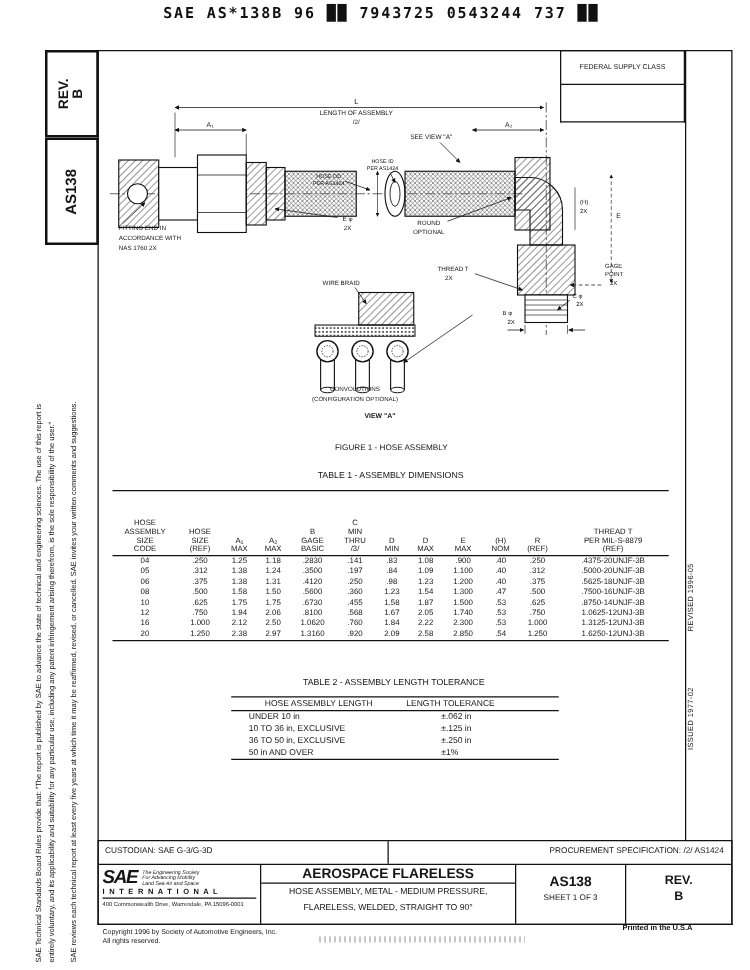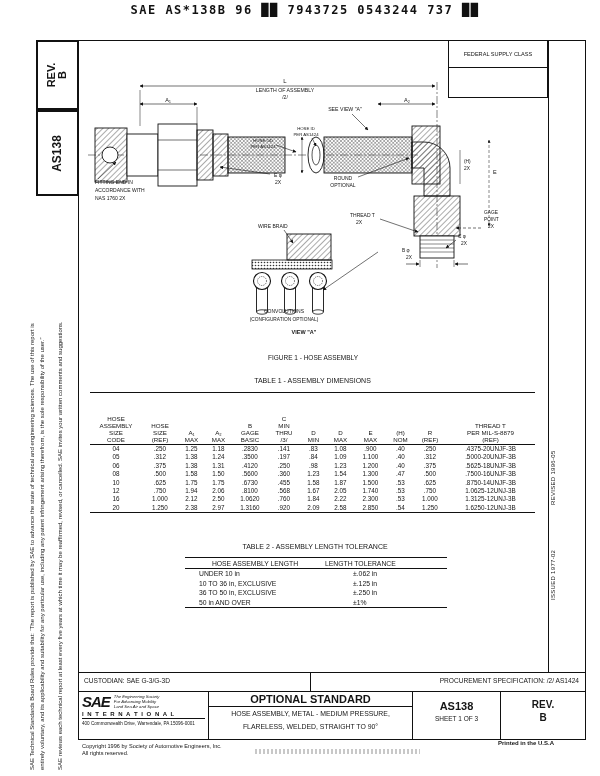--- a/index.html
+++ b/index.html
@@ -413,33 +413,33 @@
       </div>
   </div>
 
   <div class="cust">
     <div style="width:232px;border-right:1.2px solid #111;padding-left:5px">CUSTODIAN:  SAE G-3/G-3D</div>
     <div style="flex:1;text-align:right;padding-right:6px">PROCUREMENT SPECIFICATION:  /2/  AS1424</div>
   </div>
 
   <div class="tblock">
     <div class="tcell" style="width:130px;padding:2px 3px">
-      <div style="display:flex;align-items:flex-start">
+      <div style="display:flex;align-items:flex-end">
         <div style="font-weight:900;font-style:italic;font-size:15px;letter-spacing:-1px;line-height:16px">SAE</div>
         <div style="font-size:4.2px;line-height:4.8px;font-style:italic;padding-left:4px;padding-top:1px">
           <div>The Engineering Society</div>
           <div>For Advancing Mobility</div>
           <div>Land Sea Air and Space</div>
         </div>
       </div>
       <div style="font-size:6px;font-weight:bold;letter-spacing:1px;border-bottom:.8px solid #111;padding:1px 0">I N T E R N A T I O N A L</div>
       <div style="font-size:4.6px;padding-top:2px">400 Commonwealth Drive, Warrendale, PA 15096-0001</div>
     </div>
     <div class="tcell" style="width:204px;text-align:center">
-      <div style="font-size:11px;font-weight:bold;line-height:14px;border-bottom:1px solid #111">OPTIONAL STANDARD</div>
+      <div style="font-size:11px;font-weight:bold;line-height:14px;border-bottom:1px solid #111">AEROSPACE FLARELESS</div>
       <div style="font-size:6.9px;line-height:14px">HOSE ASSEMBLY, METAL - MEDIUM PRESSURE,</div>
       <div style="font-size:6.9px;line-height:12px">FLARELESS, WELDED, STRAIGHT TO 90°</div>
     </div>
     <div class="tcell" style="width:88px;text-align:center">
       <div style="font-size:11px;font-weight:bold;padding-top:8px">AS138</div>
       <div style="font-size:6.5px;padding-top:3px">SHEET 1 OF 3</div>
     </div>
     <div class="tcell" style="flex:1;border-right:none;text-align:center">
       <div style="font-size:10px;font-weight:bold;padding-top:7px">REV.</div>
       <div style="font-size:10px;font-weight:bold;padding-top:2px">B</div>

